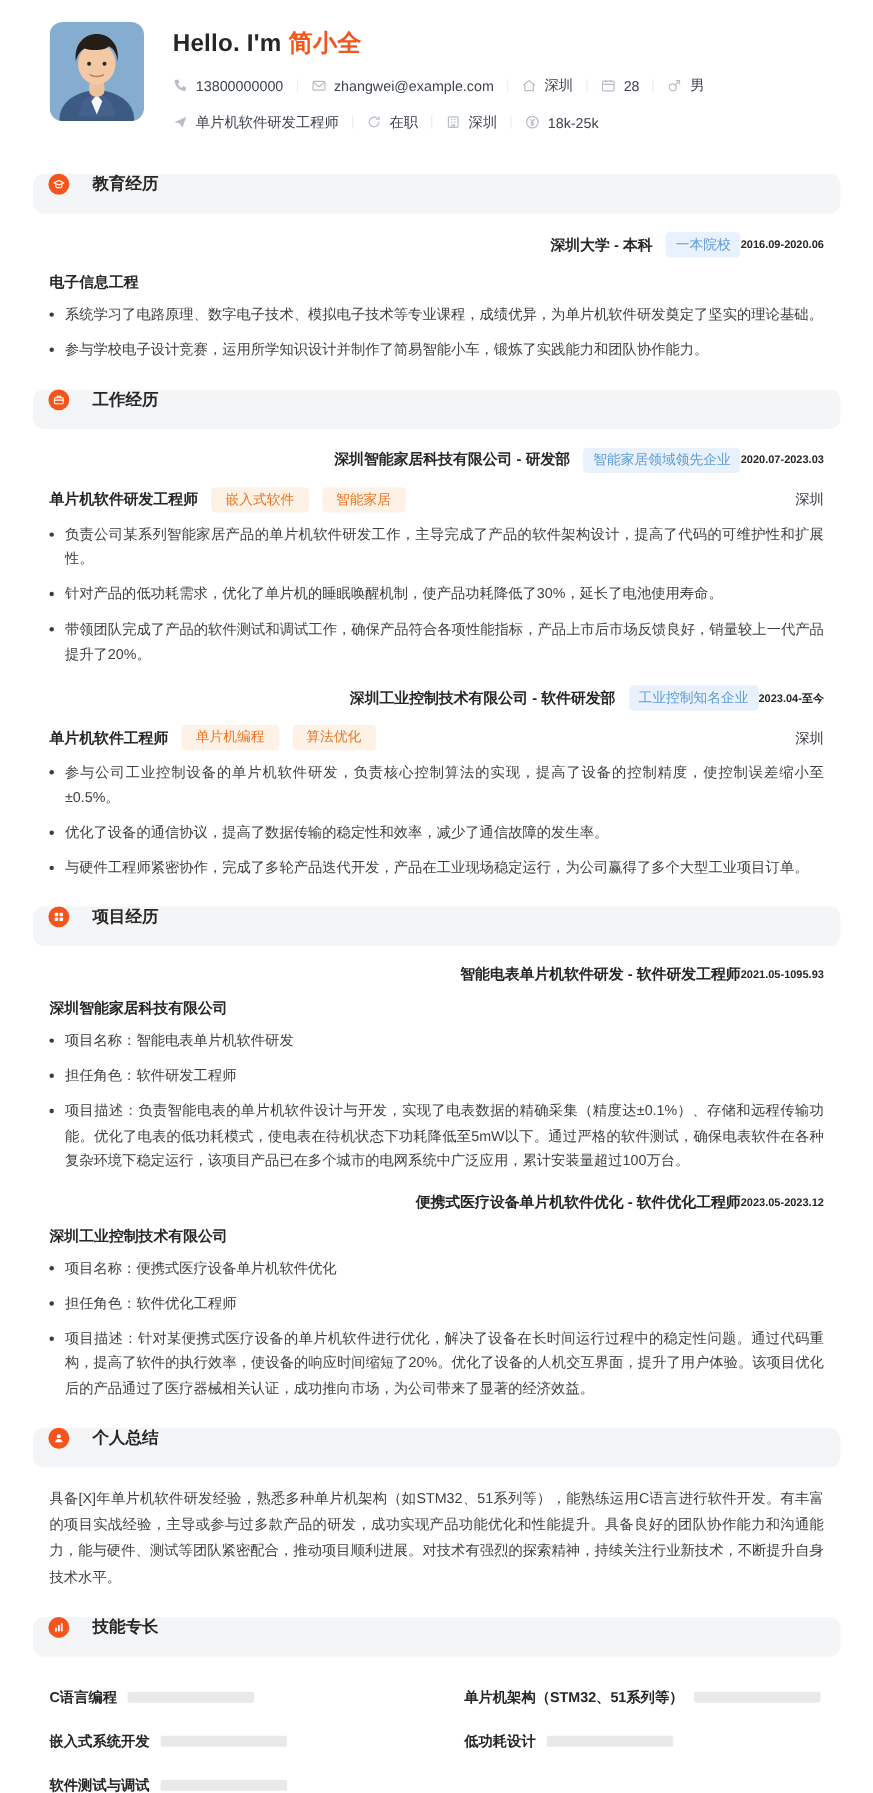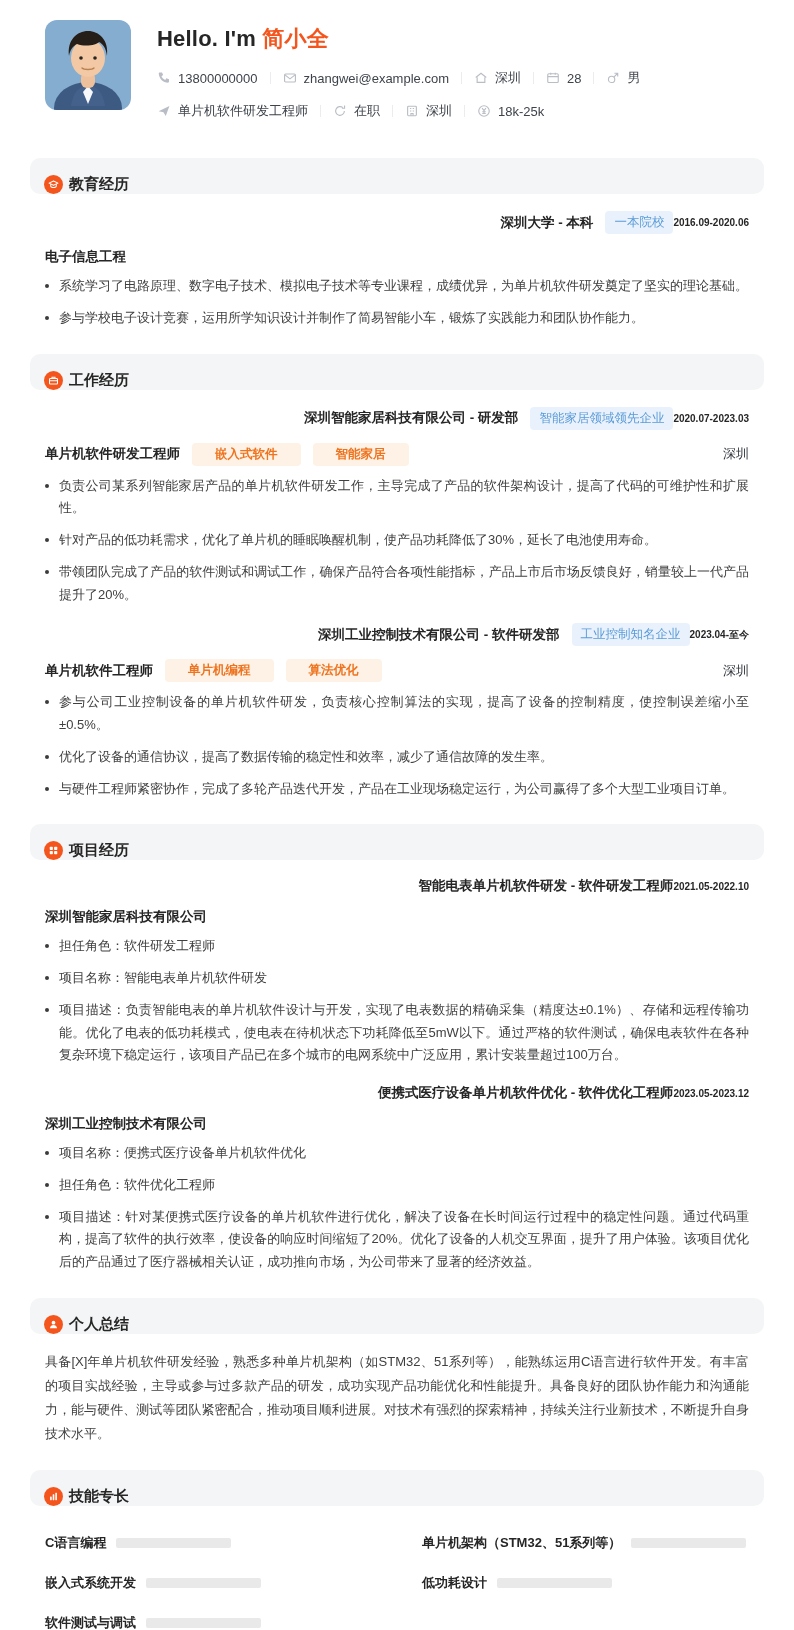--- a/index.html
+++ b/index.html
@@ -25,43 +25,43 @@
   h1 .name{color:var(--accent)}
   .c-row{display:flex;align-items:center;margin-top:15px;color:#3e434b;font-size:13px}
   .c-item{display:flex;align-items:center;gap:7px;white-space:nowrap}
   .c-sep{width:1px;height:12px;background:#ececee;margin:0 12px}
   .cicon{display:inline-flex;width:14px;height:14px;color:var(--muted-icon)}
   .cicon svg{width:14px;height:14px}
 
   
   section{margin-top:24px}
   .sec-bar{
-    display:flex;align-items:flex-end;gap:6px;height:36px;
+    display:flex;align-items:flex-start;gap:21px;height:36px;
     background:var(--section-bg);border-radius:10px;padding:0 14px;
   }
   .sec-ic{
     width:19px;height:19px;border-radius:50%;background:var(--accent);
     display:inline-flex;align-items:center;justify-content:center;color:#fff;flex:none;
   }
   .sec-ic svg{width:11px;height:11px}
   .sec-title{font-size:15px;font-weight:700;color:var(--heading)}
   .sec-body{padding:0 15px}
 
   .entry-head{display:flex;justify-content:flex-end;align-items:center;margin-top:17px}
   .eh-left{display:flex;align-items:center;gap:12px}
   .strong{font-weight:700;color:var(--heading);font-size:13.5px}
   .date{font-weight:700;color:var(--heading);font-size:10px}
   .loc{font-weight:500;color:#33383f;font-size:13px}
   .badge-blue{
     background:var(--badge-bg);color:var(--badge-text);
     font-size:12.5px;padding:3px 9px;border-radius:4px;
   }
   .tag{
-    background:var(--tag-bg);color:var(--tag-text);font-weight:700;
-    font-size:12.5px;padding:3px 23px;border-radius:4px;
+    background:var(--tag-bg);color:var(--tag-text);font-weight:400;
+    font-size:12.5px;padding:3px 13px;border-radius:4px;
   }
   .role-row{display:flex;justify-content:space-between;align-items:center;margin-top:13px}
   .rr-left{display:flex;align-items:center;gap:12px}
   .major{margin-top:14px}
   .company-sub{margin-top:13px}
 
   ul.bl{list-style:none;margin-top:6px}
   ul.bl li{display:flex;gap:10px;margin-top:9px;line-height:1.75;text-align:justify}
   .dot{width:4px;height:4px;border-radius:50%;background:#3b3b3b;flex:none;margin-top:9px}
 
@@ -315,31 +315,31 @@
             <rect x="8.9" y="8.9" width="4.6" height="4.6" rx="1"></rect>
           </svg>
         </span>
       <span class="sec-title">项目经历</span>
     </div>
     <div class="sec-body">
 
       <div>
         <div class="entry-head">
           <span class="strong">智能电表单片机软件研发 - 软件研发工程师</span>
-          <span class="date">2021.05-2022.10</span>
+          <span class="date">2021.05-1095.93</span>
         </div>
         <div class="strong company-sub">深圳智能家居科技有限公司</div>
         <ul class="bl">
           <li>
               <span class="dot"></span>
+              <span>项目名称：智能电表单片机软件研发</span>
+            </li>
+          <li>
+              <span class="dot"></span>
               <span>担任角色：软件研发工程师</span>
-            </li>
-          <li>
-              <span class="dot"></span>
-              <span>项目名称：智能电表单片机软件研发</span>
             </li>
           <li>
               <span class="dot"></span>
               <span>项目描述：负责智能电表的单片机软件设计与开发，实现了电表数据的精确采集（精度达±0.1%）、存储和远程传输功能。优化了电表的低功耗模式，使电表在待机状态下功耗降低至5mW以下。通过严格的软件测试，确保电表软件在各种复杂环境下稳定运行，该项目产品已在多个城市的电网系统中广泛应用，累计安装量超过100万台。</span>
             </li>
         </ul>
       </div>
 
       <div style="margin-top:10px">
         <div class="entry-head">

